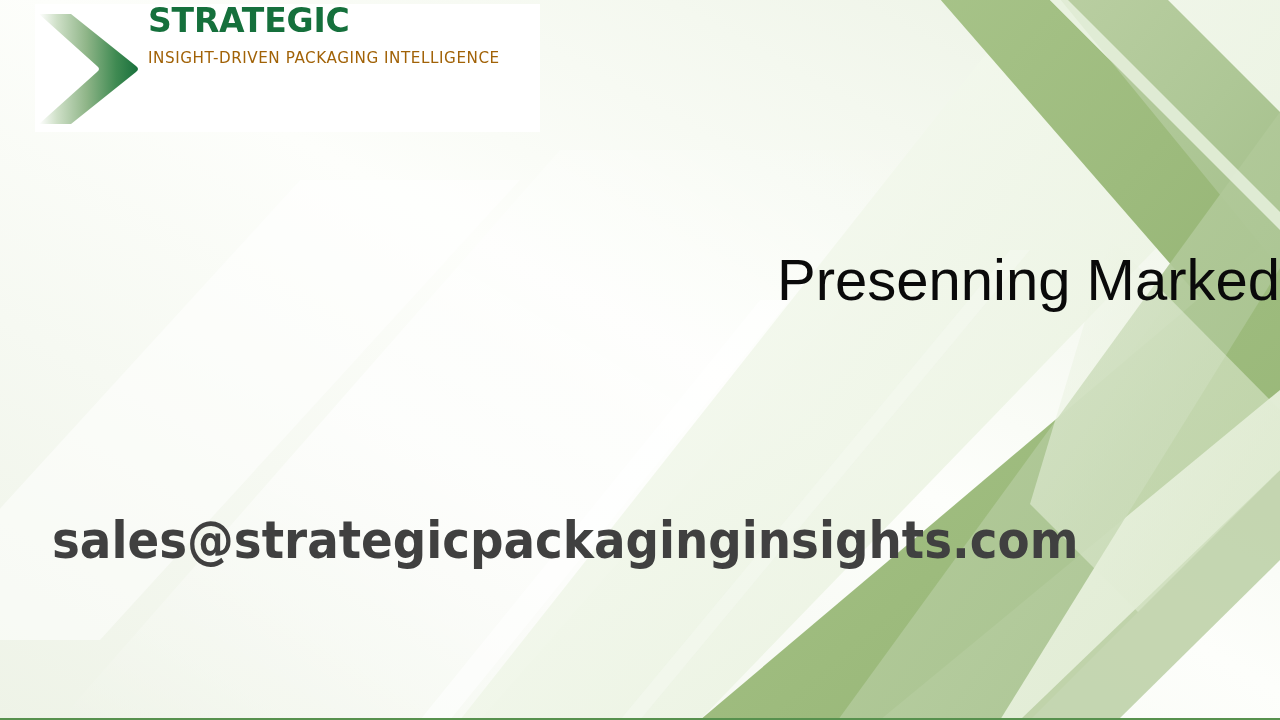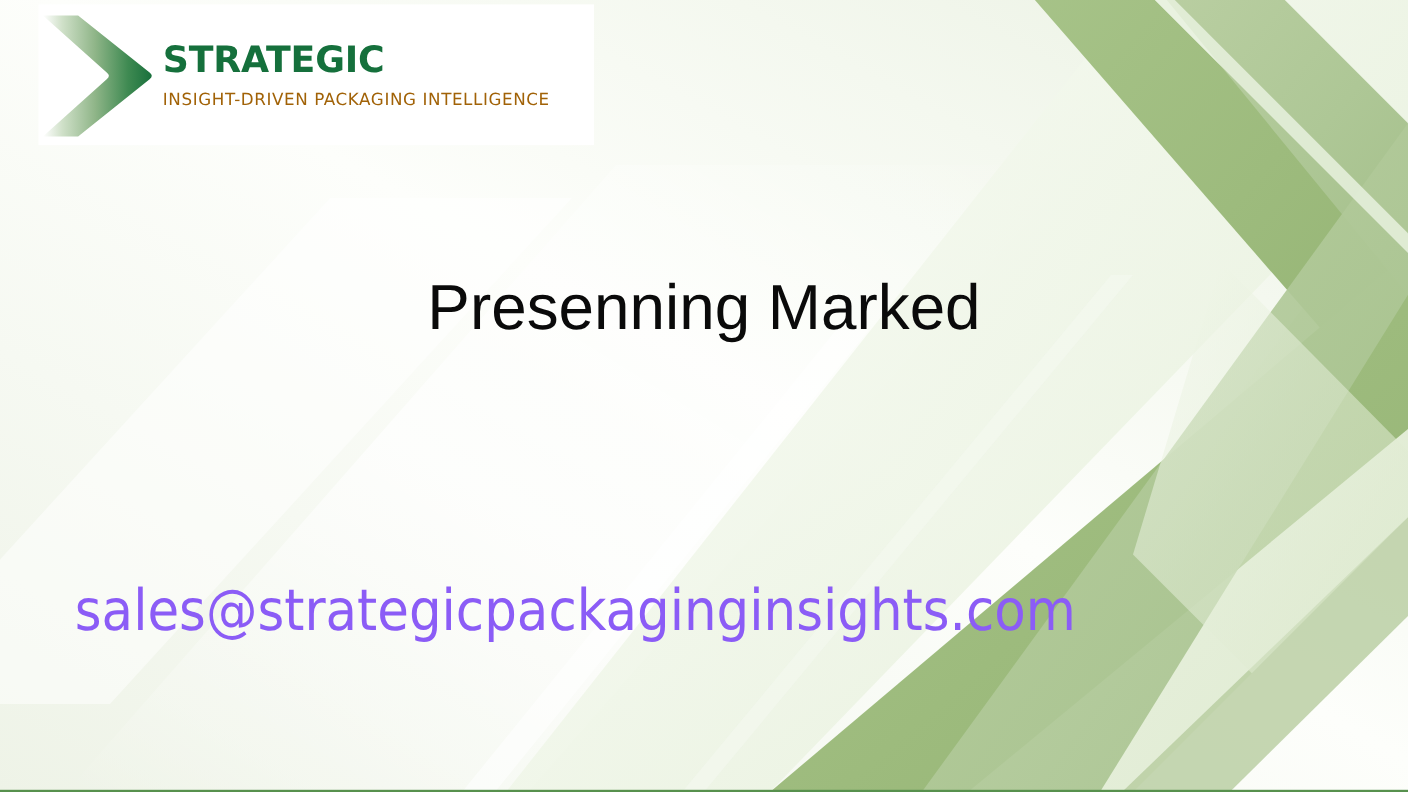--- a/index.html
+++ b/index.html
@@ -64,21 +64,20 @@
     top: 6px;
     width: 105px;
     height: 118px;
     display: block;
   }
   .logo-text {
     flex: 1 1 auto;
     padding-left: 8px;
     display: flex;
     flex-direction: column;
-    justify-content: center;
   }
   .logo-line1,
   .logo-line2 {
     font-family: "DejaVu Sans", sans-serif;
     font-weight: bold;
     color: #15703c;
     font-size: 33px;
     line-height: 1.03;
     letter-spacing: -0.2px;
     white-space: nowrap;
@@ -91,39 +90,39 @@
     letter-spacing: 0.55px;
     white-space: nowrap;
   }
 
   
   .slide-title {
     position: absolute;
     left: 0;
     right: 0;
     top: 248px;
-    text-align: center;
+    text-align: right;
     font-family: "Liberation Sans", sans-serif;
     font-size: 58px;
     font-weight: normal;
     color: #0a0a0a;
     line-height: 1.1;
     margin: 0;
   }
   .slide-contact {
     position: absolute;
     left: 52px;
     top: 512px;
     font-family: "DejaVu Sans Condensed", "DejaVu Sans", sans-serif;
     font-size: 52px;
-    font-weight: normal;
-    color: #8b5cf6;
+    font-weight: bold;
+    color: #404040;
     line-height: 1.1;
     white-space: nowrap;
-    margin: 16px;
+    margin: 0;
   }
 </style>
 </head>
 <body>
 
 <div class="slide">
 
   <div class="bg-art">
     <svg viewBox="0 0 1280 720" xmlns="http://www.w3.org/2000/svg" aria-hidden="true">
       <defs>

